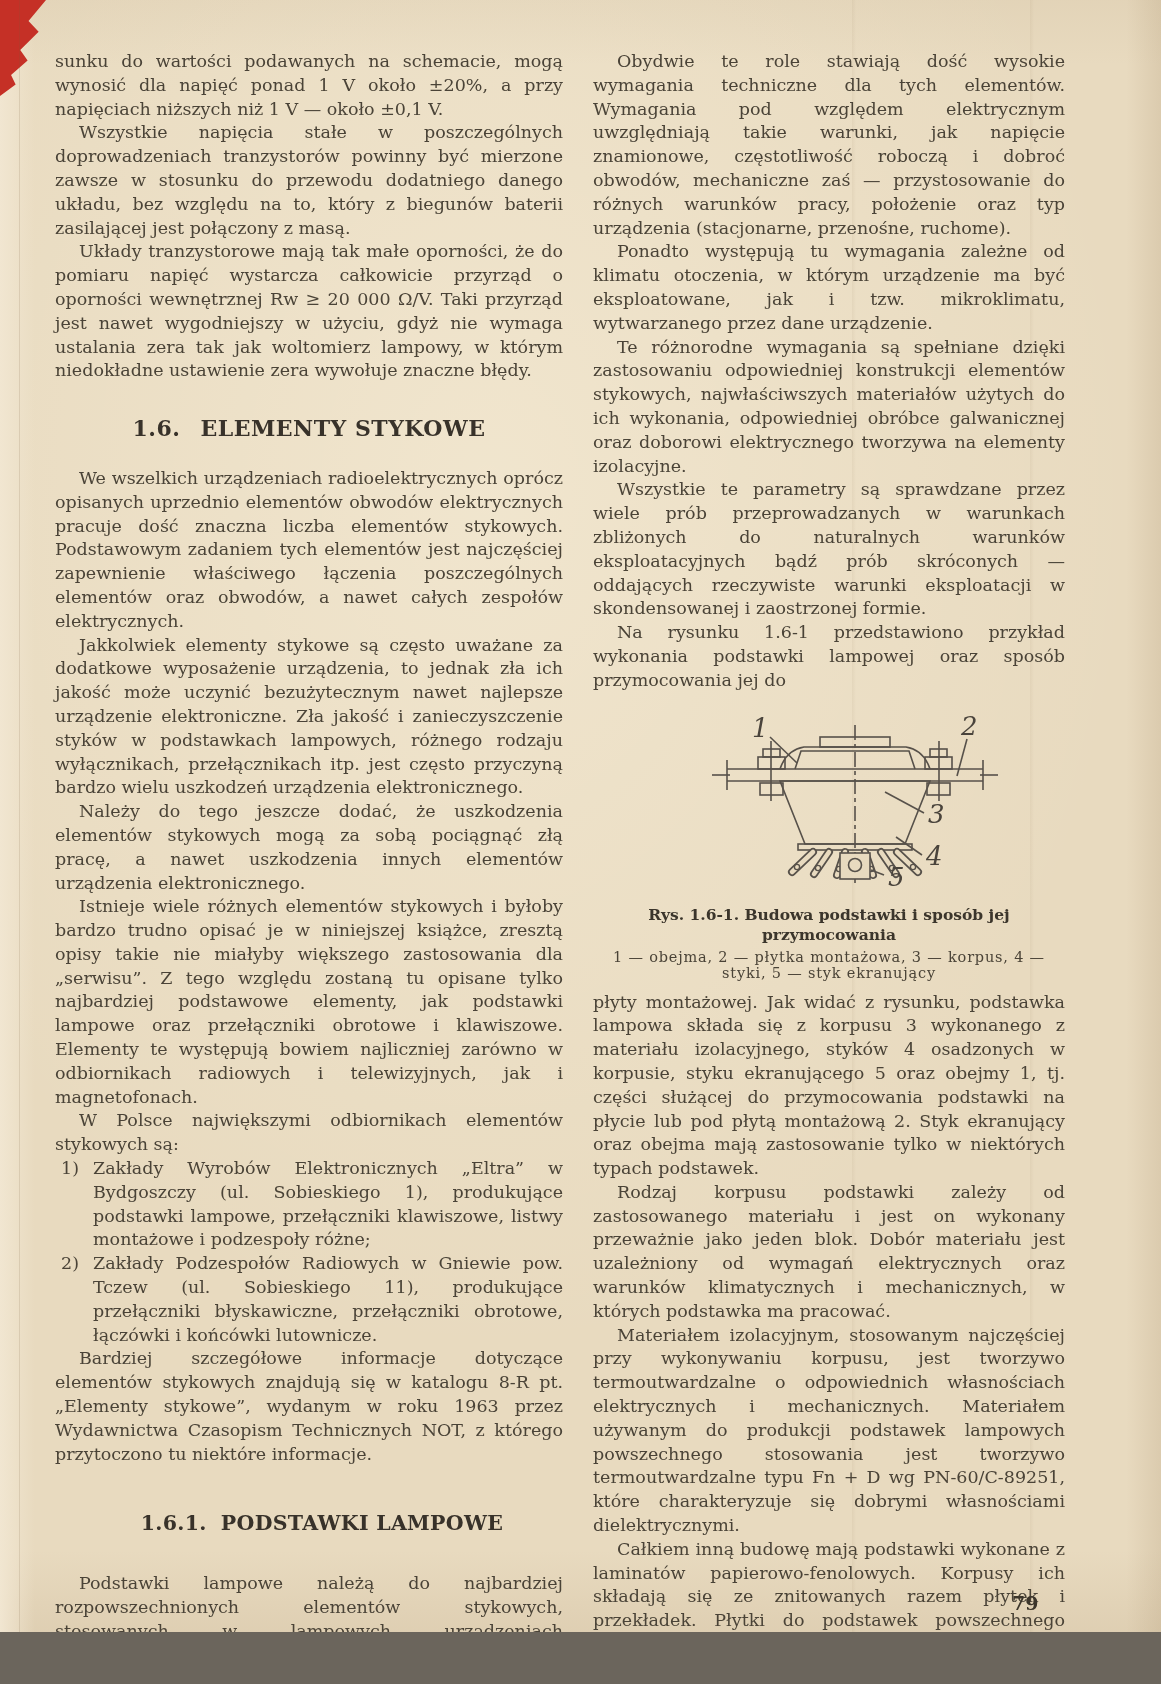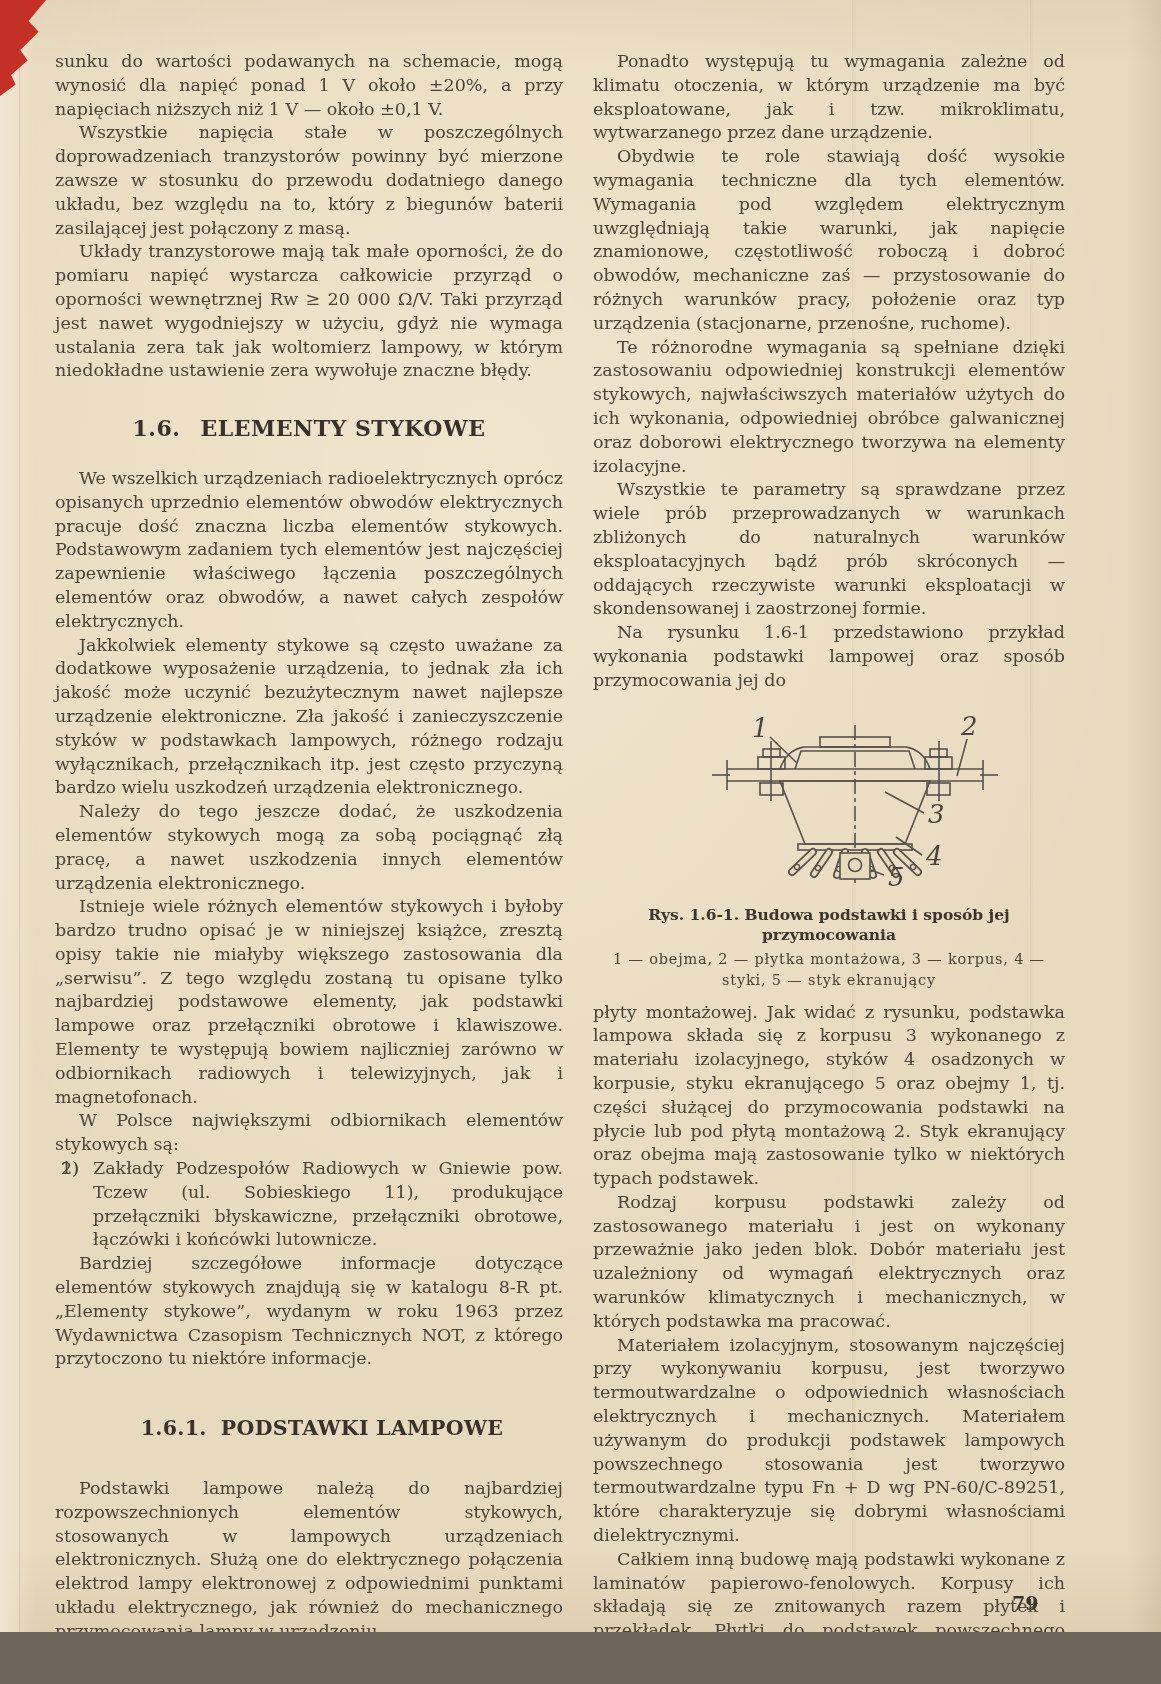--- a/index.html
+++ b/index.html
@@ -29,21 +29,21 @@
   .col p.cont{text-indent:0;}
   .h-section{text-align:center;font-weight:bold;color:#38322a;font-size:22px;margin:34px 0 26px;letter-spacing:.5px;}
   .h-section .h-num{margin-right:20px;}
   .h-sub{font-weight:bold;color:#38322a;font-size:20.5px;margin:46px 0 36px 26px;letter-spacing:.3px;text-align:center;}
   .h-sub .h-num{margin-right:14px;}
   .list-item{position:relative;padding-left:38px;margin:0;text-align:justify;}
   .list-item .marker{position:absolute;left:6px;top:0;}
   .figure-block{margin:14px 0 10px;}
   .fig-svg{display:block;margin-left:107px;}
   .fig-caption{text-align:center;font-weight:bold;font-size:15.5px;line-height:20px;margin-top:16px;color:#3b352b;text-indent:0;}
-  .fig-legend{text-align:center;font-size:14.5px;line-height:21px;margin-top:4px;letter-spacing:.8px;color:#4a4337;text-indent:0;}
+  .fig-legend{text-align:center;font-size:14.5px;line-height:16px;margin-top:4px;letter-spacing:.8px;color:#4a4337;text-indent:0;}
   .page-number{position:absolute;left:1012px;top:1592px;font-size:19px;font-weight:bold;color:#3b352b;}
   .diagram-line{stroke:#57514a;stroke-width:1.6;fill:none;}
   .diagram-callout{font-family:"DejaVu Serif","Liberation Serif",serif;font-style:italic;font-size:26px;fill:#4a443c;}
 </style>
 </head>
 <body>
 
 <div class="page">
 
   <div class="corner-mark" style="background:#c53026;"></div>
@@ -61,38 +61,39 @@
     </div>
 
     <p>We wszelkich urządzeniach radioelektrycznych oprócz opisanych uprzednio elementów obwodów elektrycznych pracuje dość znaczna liczba elementów stykowych. Podstawowym zadaniem tych elementów jest najczęściej zapewnienie właściwego łączenia poszczególnych elementów oraz obwodów, a nawet całych zespołów elektrycznych.</p>
     <p>Jakkolwiek elementy stykowe są często uważane za dodatkowe wyposażenie urządzenia, to jednak zła ich jakość może uczynić bezużytecznym nawet najlepsze urządzenie elektroniczne. Zła jakość i zanieczyszczenie styków w podstawkach lampowych, różnego rodzaju wyłącznikach, przełącznikach itp. jest często przyczyną bardzo wielu uszkodzeń urządzenia elektronicznego.</p>
     <p>Należy do tego jeszcze dodać, że uszkodzenia elementów stykowych mogą za sobą pociągnąć złą pracę, a nawet uszkodzenia innych elementów urządzenia elektronicznego.</p>
     <p>Istnieje wiele różnych elementów stykowych i byłoby bardzo trudno opisać je w niniejszej książce, zresztą opisy takie nie miałyby większego zastosowania dla „serwisu”. Z tego względu zostaną tu opisane tylko najbardziej podstawowe elementy, jak podstawki lampowe oraz przełączniki obrotowe i klawiszowe. Elementy te występują bowiem najliczniej zarówno w odbiornikach radiowych i telewizyjnych, jak i magnetofonach.</p>
     <p>W Polsce największymi odbiornikach elementów stykowych są:</p>
 
     <div class="list-item">
       <span class="marker">1)</span>
+      <span>Zakłady Wyrobów Elektronicznych „Eltra” w Bydgoszczy (ul. Sobieskiego 1), produkujące podstawki lampowe, przełączniki klawiszowe, listwy montażowe i podzespoły różne;</span>
     </div>
     <div class="list-item">
       <span class="marker">2)</span>
       <span>Zakłady Podzespołów Radiowych w Gniewie pow. Tczew (ul. Sobieskiego 11), produkujące przełączniki błyskawiczne, przełączniki obrotowe, łączówki i końcówki lutownicze.</span>
     </div>
 
     <p>Bardziej szczegółowe informacje dotyczące elementów stykowych znajdują się w katalogu 8-R pt. „Elementy stykowe”, wydanym w roku 1963 przez Wydawnictwa Czasopism Technicznych NOT, z którego przytoczono tu niektóre informacje.</p>
 
     <div class="h-sub">
       <span class="h-num">1.6.1.</span><span>PODSTAWKI LAMPOWE</span>
     </div>
 
     <p>Podstawki lampowe należą do najbardziej rozpowszechnionych elementów stykowych, stosowanych w lampowych urządzeniach elektronicznych. Służą one do elektrycznego połączenia elektrod lampy elektronowej z odpowiednimi punktami układu elektrycznego, jak również do mechanicznego przymocowania lampy w urządzeniu.</p>
   </div>
 
   <div class="col col-right">
+    <p>Obydwie te role stawiają dość wysokie wymagania techniczne dla tych elementów. Wymagania pod względem elektrycznym uwzględniają takie warunki, jak napięcie znamionowe, częstotliwość roboczą i dobroć obwodów, mechaniczne zaś — przystosowanie do różnych warunków pracy, położenie oraz typ urządzenia (stacjonarne, przenośne, ruchome).</p>
     <p>Ponadto występują tu wymagania zależne od klimatu otoczenia, w którym urządzenie ma być eksploatowane, jak i tzw. mikroklimatu, wytwarzanego przez dane urządzenie.</p>
-    <p>Obydwie te role stawiają dość wysokie wymagania techniczne dla tych elementów. Wymagania pod względem elektrycznym uwzględniają takie warunki, jak napięcie znamionowe, częstotliwość roboczą i dobroć obwodów, mechaniczne zaś — przystosowanie do różnych warunków pracy, położenie oraz typ urządzenia (stacjonarne, przenośne, ruchome).</p>
     <p>Te różnorodne wymagania są spełniane dzięki zastosowaniu odpowiedniej konstrukcji elementów stykowych, najwłaściwszych materiałów użytych do ich wykonania, odpowiedniej obróbce galwanicznej oraz doborowi elektrycznego tworzywa na elementy izolacyjne.</p>
     <p>Wszystkie te parametry są sprawdzane przez wiele prób przeprowadzanych w warunkach zbliżonych do naturalnych warunków eksploatacyjnych bądź prób skróconych — oddających rzeczywiste warunki eksploatacji w skondensowanej i zaostrzonej formie.</p>
     <p>Na rysunku 1.6-1 przedstawiono przykład wykonania podstawki lampowej oraz sposób przymocowania jej do</p>
 
     <div class="figure-block">
       <svg class="fig-svg" width="300" height="182" viewBox="0 0 300 182">
 
         <line class="diagram-line" x1="155" y1="18" x2="155" y2="178" stroke-width="1" stroke-dasharray="15 4 4 4"></line>
 
         <g>

